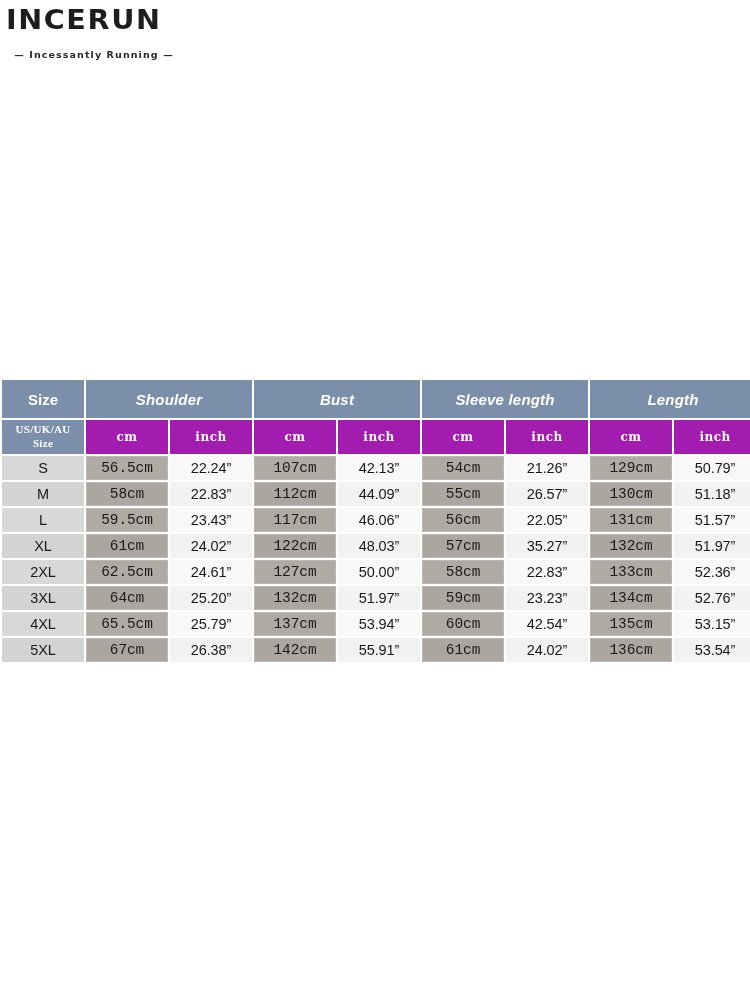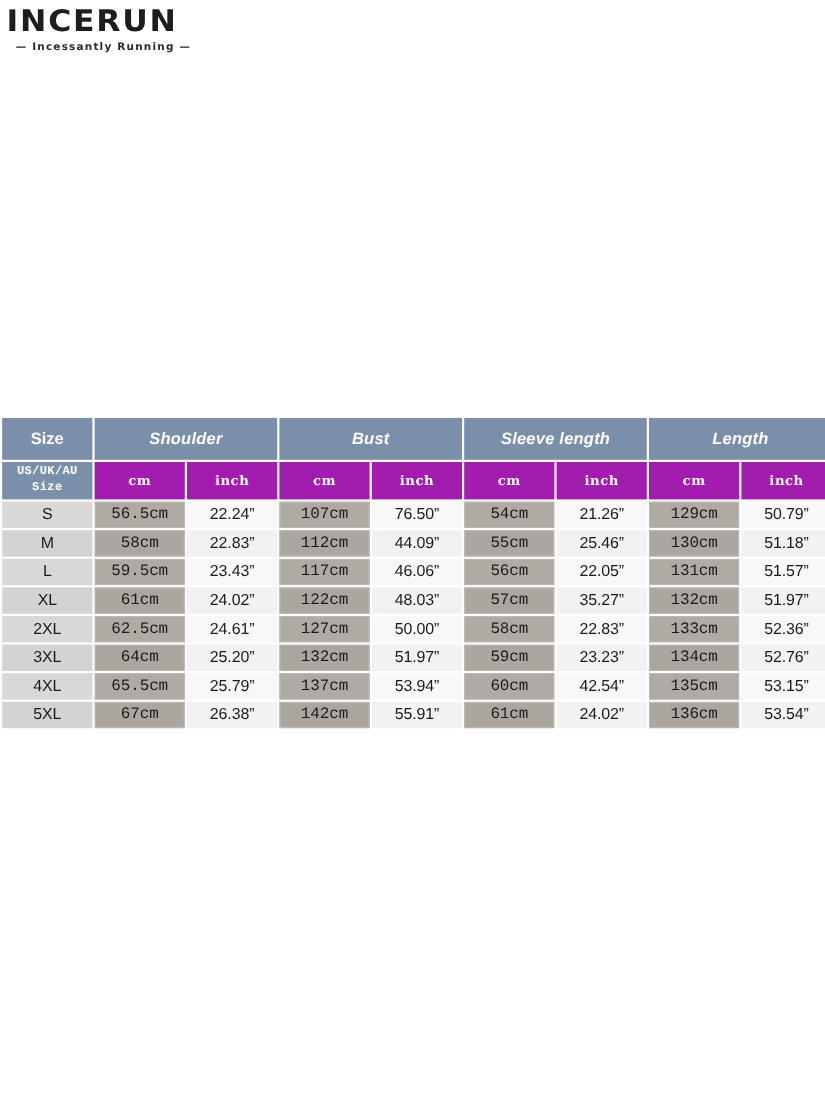--- a/index.html
+++ b/index.html
@@ -27,21 +27,21 @@
     font-family: "DejaVu Sans", sans-serif;
     font-weight: 700;
     font-size: 27px;
     letter-spacing: 1.5px;
     color: #1d1d1d;
     line-height: 1;
     transform: scaleX(1.06);
     transform-origin: left center;
   }
   .brand-sub {
-    margin-top: 4px;
+    margin-top: 16px;
     font-family: "DejaVu Sans", sans-serif;
     font-size: 9.5px;
     font-weight: 600;
     letter-spacing: 1.1px;
     color: #2a2a2a;
     text-align: center;
     width: 176px;
   }
 
   
@@ -86,21 +86,21 @@
     font-size: 12px;
     font-weight: 700;
     text-align: center;
     height: 34px;
     vertical-align: middle;
     letter-spacing: .5px;
   }
   .hdr-size-stack {
     background: #7b8fab;
     color: #ffffff;
-    font-family: Liberation Mono, monospace;
+    font-family: Liberation Serif, serif;
     font-size: 11px;
     font-weight: 700;
     text-align: center;
     vertical-align: middle;
     line-height: 1.25;
     letter-spacing: .3px;
   }
   .hdr-size-top {
     background: #7b8fab;
     color: #ffffff;
@@ -181,34 +181,34 @@
         <th class="hdr-unit">inch</th>
       </tr>
     </thead>
     <tbody>
 
     <tr>
           <td class="cell cell-size">S</td>
           <td class="cell cell-cm">56.5cm</td>
           <td class="cell cell-inch">22.24”</td>
           <td class="cell cell-cm">107cm</td>
-          <td class="cell cell-inch">76.50”</td>
+          <td class="cell cell-inch">42.13”</td>
           <td class="cell cell-cm">54cm</td>
           <td class="cell cell-inch">21.26”</td>
           <td class="cell cell-cm">129cm</td>
           <td class="cell cell-inch">50.79”</td>
         </tr>
         <tr class="alt">
           <td class="cell cell-size">M</td>
           <td class="cell cell-cm">58cm</td>
           <td class="cell cell-inch">22.83”</td>
           <td class="cell cell-cm">112cm</td>
           <td class="cell cell-inch">44.09”</td>
           <td class="cell cell-cm">55cm</td>
-          <td class="cell cell-inch">25.46”</td>
+          <td class="cell cell-inch">26.57”</td>
           <td class="cell cell-cm">130cm</td>
           <td class="cell cell-inch">51.18”</td>
         </tr>
         <tr>
           <td class="cell cell-size">L</td>
           <td class="cell cell-cm">59.5cm</td>
           <td class="cell cell-inch">23.43”</td>
           <td class="cell cell-cm">117cm</td>
           <td class="cell cell-inch">46.06”</td>
           <td class="cell cell-cm">56cm</td>

